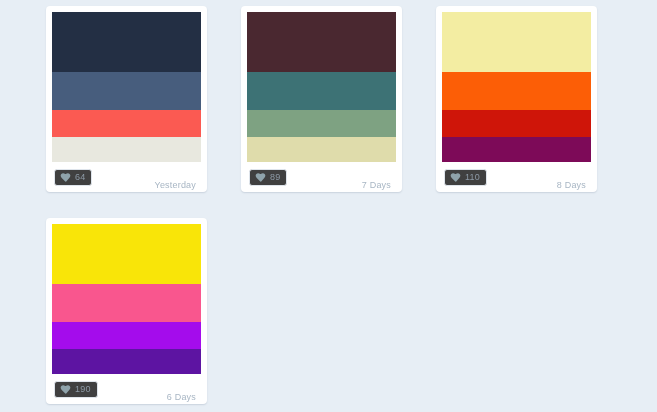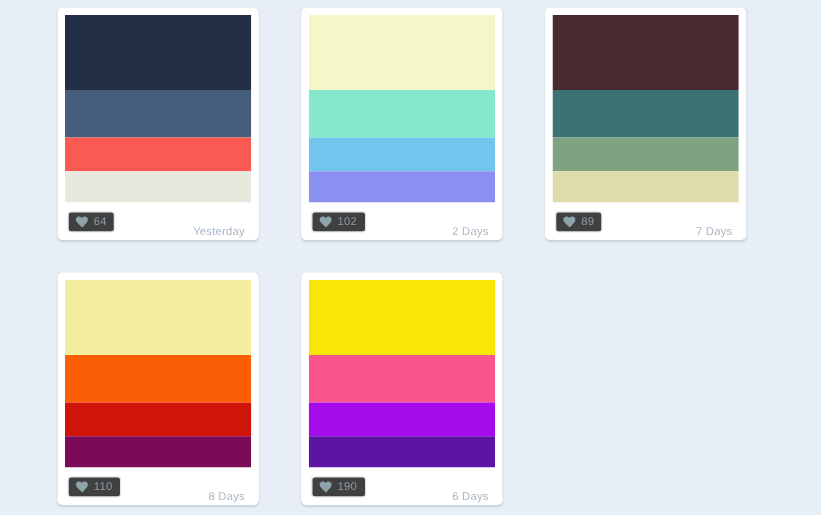--- a/index.html
+++ b/index.html
@@ -108,39 +108,20 @@
               <path fill="currentColor" d="M12 21.2l-1.6-1.45C4.7 14.6 1.4 11.6 1.4 7.9 1.4 4.9 3.8 2.5 6.8 2.5c1.7 0 3.3.8 4.3 2.05h1.8C13.9 3.3 15.5 2.5 17.2 2.5c3 0 5.4 2.4 5.4 5.4 0 3.7-3.3 6.7-9 12.85L12 21.2z"></path>
             </svg>
           </span>
           <span class="like-count">64</span>
         </div>
         <span class="time-label">Yesterday</span>
       </div>
     </div>
     <div class="card">
       <div class="swatch">
-        <div class="stripe s1" style="background: rgb(244, 247, 200);"></div>
-        <div class="stripe s2" style="background: rgb(133, 232, 205);"></div>
-        <div class="stripe s3" style="background: rgb(114, 197, 236);"></div>
-        <div class="stripe s4" style="background: rgb(139, 143, 240);"></div>
-      </div>
-      <div class="card-footer">
-        <div class="like-badge">
-          <span class="heart-icon" style="color: rgb(143, 163, 171);">
-            <svg viewBox="0 0 24 24" aria-hidden="true">
-              <path fill="currentColor" d="M12 21.2l-1.6-1.45C4.7 14.6 1.4 11.6 1.4 7.9 1.4 4.9 3.8 2.5 6.8 2.5c1.7 0 3.3.8 4.3 2.05h1.8C13.9 3.3 15.5 2.5 17.2 2.5c3 0 5.4 2.4 5.4 5.4 0 3.7-3.3 6.7-9 12.85L12 21.2z"></path>
-            </svg>
-          </span>
-          <span class="like-count">102</span>
-        </div>
-        <span class="time-label">2 Days</span>
-      </div>
-    </div>
-    <div class="card">
-      <div class="swatch">
         <div class="stripe s1" style="background: rgb(74, 40, 48);"></div>
         <div class="stripe s2" style="background: rgb(61, 114, 117);"></div>
         <div class="stripe s3" style="background: rgb(126, 162, 130);"></div>
         <div class="stripe s4" style="background: rgb(223, 220, 171);"></div>
       </div>
       <div class="card-footer">
         <div class="like-badge">
           <span class="heart-icon" style="color: rgb(143, 163, 171);">
             <svg viewBox="0 0 24 24" aria-hidden="true">
               <path fill="currentColor" d="M12 21.2l-1.6-1.45C4.7 14.6 1.4 11.6 1.4 7.9 1.4 4.9 3.8 2.5 6.8 2.5c1.7 0 3.3.8 4.3 2.05h1.8C13.9 3.3 15.5 2.5 17.2 2.5c3 0 5.4 2.4 5.4 5.4 0 3.7-3.3 6.7-9 12.85L12 21.2z"></path>

